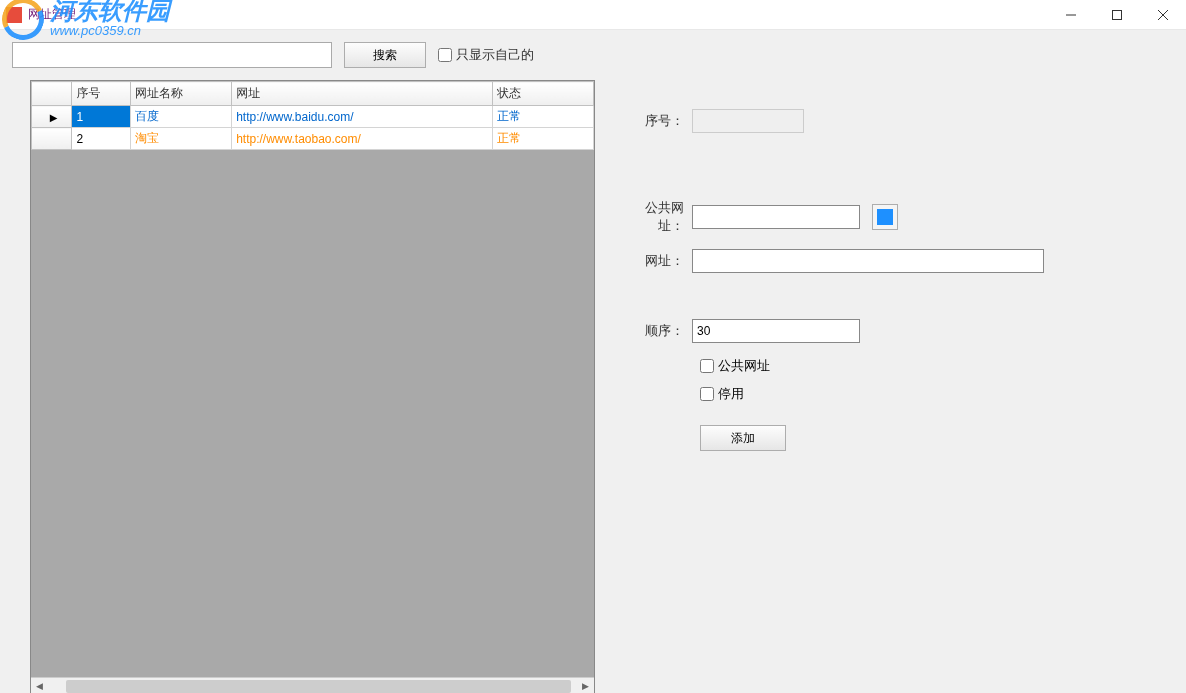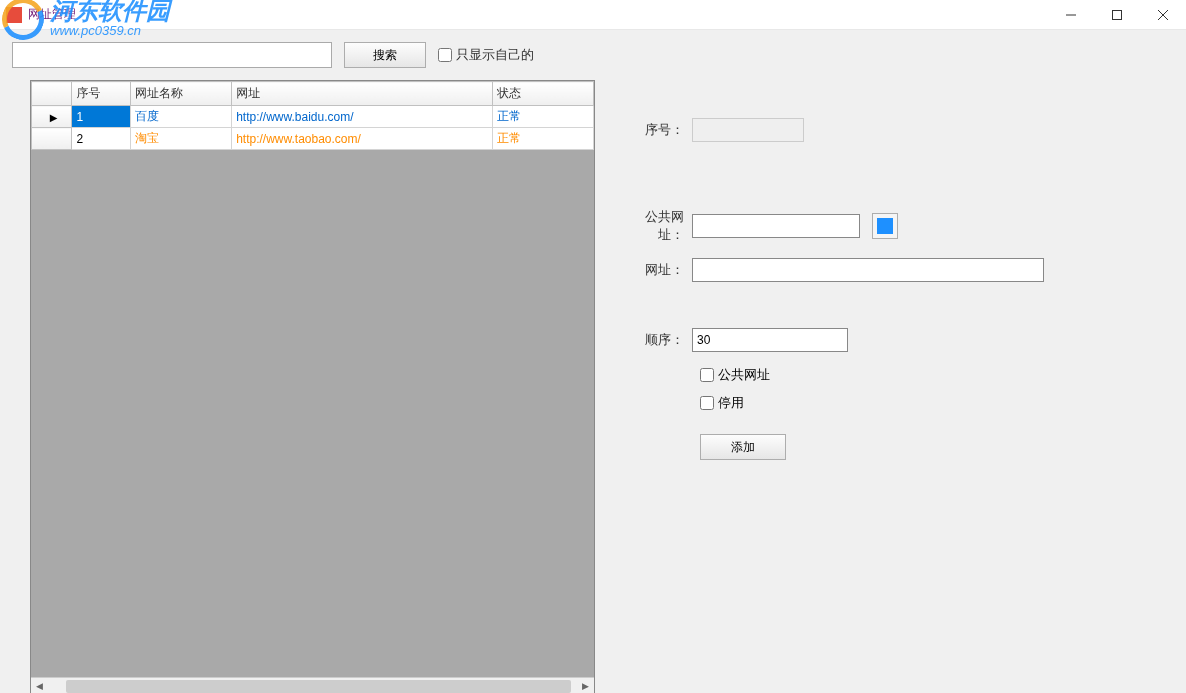--- a/index.html
+++ b/index.html
@@ -144,21 +144,21 @@
     }
     .scroll-thumb {
       position: absolute;
       left: 18px; width: 505px;
       top: 2px; bottom: 2px;
       background: #cdcdcd;
       border-radius: 2px;
     }
     .form-panel {
       position: absolute;
-      top: 88px;
+      top: 79px;
       left: 620px;
       right: 30px;
     }
     .form-row {
       display: flex;
       align-items: center;
       margin-bottom: 14px;
     }
     .form-label {
       width: 72px;
@@ -175,21 +175,21 @@
     }
     .txt-input {
       height: 24px;
       border: 1px solid #888;
       background: #fff;
       padding: 0 4px;
       font-size: 12px;
     }
     .txt-name { width: 168px; }
     .txt-url { width: 352px; }
-    .txt-order { width: 156px; }
+    .txt-order { width: 168px; }
     .color-btn {
       width: 26px; height: 26px;
       border: 1px solid #adadad;
       background: #f5f5f5;
       margin-left: 12px;
       display: flex;
       align-items: center;
       justify-content: center;
       cursor: pointer;
     }

